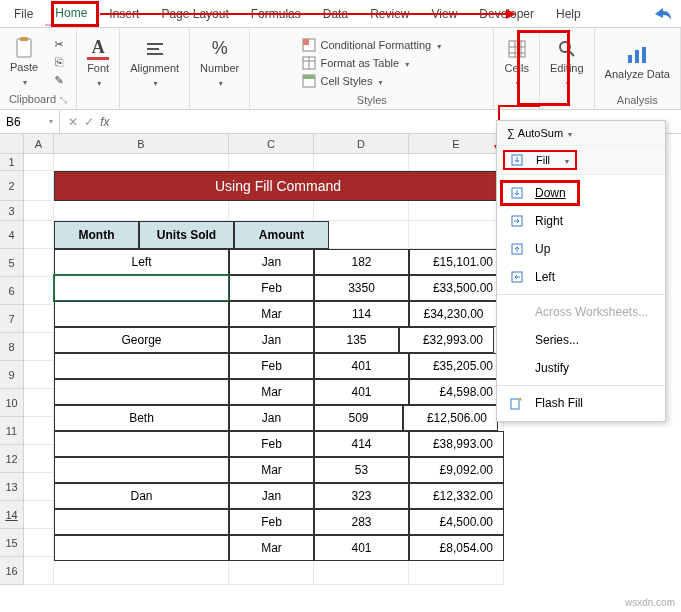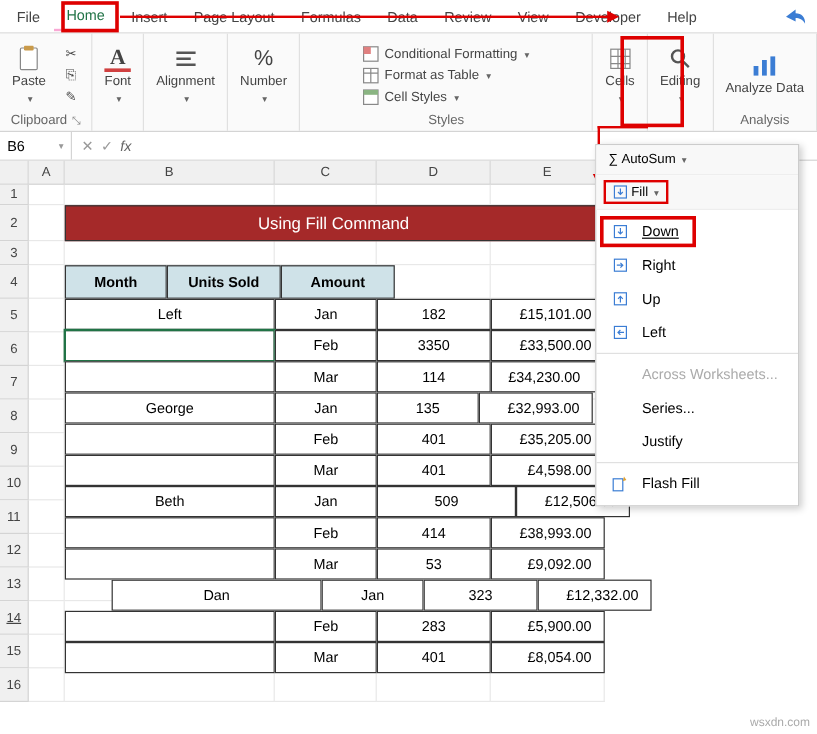--- a/index.html
+++ b/index.html
@@ -39,21 +39,21 @@
 .grid-row { display: flex; height: 27px; }
 .grid-cell { border-right: 1px solid #e8e8e8; border-bottom: 1px solid #e8e8e8; }
 .title-bar { background: #A52929; color: #fff; text-align: center; font-size: 14px; padding: 6px; font-weight: 500; border: 1px solid #333; }
 .tbl-header { background: #cfe2e8; font-weight: 600; text-align: center; padding: 6px 4px; border: 1px solid #333; font-size: 12px; }
 .tbl-cell { text-align: center; padding: 5px 4px; border: 1px solid #333; font-size: 12px; background: #fff; }
 .tbl-cell.right { text-align: right; padding-right: 10px; }
 .selected-cell { outline: 2px solid #217346; outline-offset: -1px; }
 .fill-drop { position: absolute; left: 496px; top: 120px; width: 170px; background: #fff; border: 1px solid #ccc; box-shadow: 2px 2px 6px rgba(0,0,0,0.2); z-index: 10; }
 .fill-header { display: flex; gap: 6px; padding: 4px 6px; border-bottom: 1px solid #eee; align-items: center; background: #f8f8f8; }
 .fh-item { display: flex; align-items: center; gap: 3px; font-size: 11px; padding: 2px 4px; cursor: pointer; }
-.fill-btn { display: flex; align-items: center; gap: 3px; padding: 2px 6px; }
+.fill-btn { display: flex; align-items: center; gap: 13px; padding: 2px 6px; }
 .fill-highlight { border: 2px solid #de0000; }
 .right-buttons { position: absolute; left: 590px; top: 128px; display: flex; gap: 4px; }
 .rbtn { display: flex; flex-direction: column; align-items: center; font-size: 10px; color: #444; cursor: pointer; }
 .menu { padding: 4px 0; }
 .menu-item { display: flex; align-items: center; gap: 10px; padding: 6px 12px; font-size: 12px; cursor: pointer; }
 .menu-item.disabled { color: #aaa; cursor: default; }
 .menu-icon { width: 16px; height: 16px; display: inline-flex; align-items: center; justify-content: center; color: #3b7dd4; }
 .menu-sep { height: 1px; background: #e0e0e0; margin: 3px 0; }
 .down-highlight { position: absolute; left: 500px; top: 180px; width: 80px; height: 26px; border: 3px solid #de0000; pointer-events: none; z-index: 11; }
 .share-icon { margin-left: auto; padding: 4px 6px; cursor: pointer; }
@@ -438,46 +438,46 @@
         </div>
         <div style="display: flex;">
           <div class="tbl-cell" style="width: 175px;"></div>
           <div class="tbl-cell" style="width: 85px;">Mar</div>
           <div class="tbl-cell" style="width: 95px;">401</div>
           <div class="tbl-cell right" style="width: 95px;">£4,598.00</div>
         </div>
         <div style="display: flex;">
           <div class="tbl-cell" style="width: 175px;">Beth</div>
           <div class="tbl-cell" style="width: 85px;">Jan</div>
-          <div class="tbl-cell" style="width: 116px;">509</div>
+          <div class="tbl-cell" style="width: 89px;">509</div>
           <div class="tbl-cell right" style="width: 95px;">£12,506.00</div>
         </div>
         <div style="display: flex;">
           <div class="tbl-cell" style="width: 175px;"></div>
           <div class="tbl-cell" style="width: 85px;">Feb</div>
           <div class="tbl-cell" style="width: 95px;">414</div>
           <div class="tbl-cell right" style="width: 95px;">£38,993.00</div>
         </div>
         <div style="display: flex;">
           <div class="tbl-cell" style="width: 175px;"></div>
           <div class="tbl-cell" style="width: 85px;">Mar</div>
           <div class="tbl-cell" style="width: 95px;">53</div>
           <div class="tbl-cell right" style="width: 95px;">£9,092.00</div>
         </div>
-        <div style="display: flex; margin-left: 39px;">
+        <div style="display: flex;">
           <div class="tbl-cell" style="width: 175px;">Dan</div>
           <div class="tbl-cell" style="width: 85px;">Jan</div>
           <div class="tbl-cell" style="width: 95px;">323</div>
           <div class="tbl-cell right" style="width: 95px;">£12,332.00</div>
         </div>
         <div style="display: flex;">
           <div class="tbl-cell" style="width: 175px;"></div>
           <div class="tbl-cell" style="width: 85px;">Feb</div>
           <div class="tbl-cell" style="width: 95px;">283</div>
-          <div class="tbl-cell right" style="width: 95px;">£5,900.00</div>
+          <div class="tbl-cell right" style="width: 95px;">£4,500.00</div>
         </div>
         <div style="display: flex;">
           <div class="tbl-cell" style="width: 175px;"></div>
           <div class="tbl-cell" style="width: 85px;">Mar</div>
           <div class="tbl-cell" style="width: 95px;">401</div>
           <div class="tbl-cell right" style="width: 95px;">£8,054.00</div>
         </div>
       </div>
     </div>
 </div>

